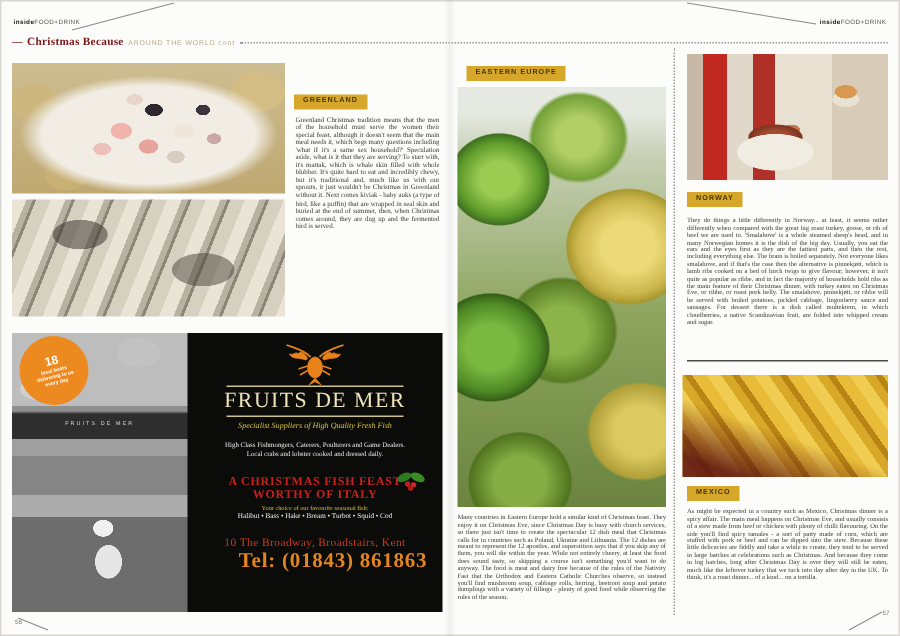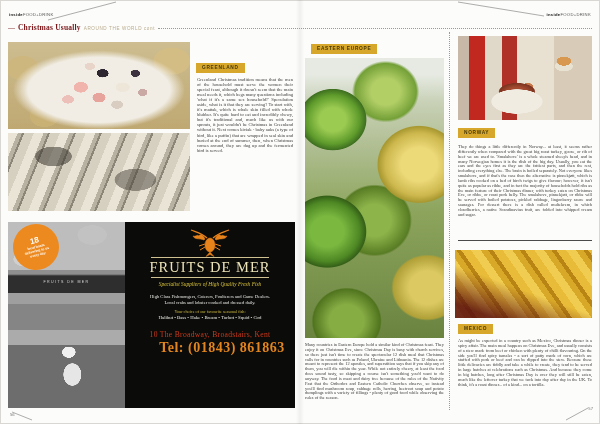--- a/index.html
+++ b/index.html
@@ -132,21 +132,21 @@
     </svg>
   <div class="folio folio-right"><b>inside</b><span>FOOD+DRINK</span></div>
   <svg class="diag" style="right:54px; top:0;" width="90" height="18">
       <line x1="2" y1="2" x2="88" y2="16"></line>
     </svg>
 
   <div class="gutter"></div>
 
   <div class="header">
     <span class="dash">—</span>
-    <span class="title">Christmas Usually</span>
+    <span class="title">Christmas Because</span>
     <span class="subtitle">AROUND THE WORLD cont</span>
     <span class="dotline"></span>
   </div>
 
   <div class="photo photo-mattak"></div>
   <div class="photo photo-blubber"></div>
 
   <div class="tag" style="left:196px; top:63px;">GREENLAND</div>
   <div class="copy" style="left:197px; top:77px; width:96px; height:104px;">Greenland Christmas tradition means that the men of the household must serve the women their special feast, although it doesn't seem that the main meal needs it, which begs many questions including 'what if it's a same sex household?' Speculation aside, what is it that they are serving? To start with, it's mattak, which is whale skin filled with whole blubber. It's quite hard to eat and incredibly chewy, but it's traditional and, much like us with our sprouts, it just wouldn't be Christmas in Greenland without it. Next comes kiviak - baby auks (a type of bird, like a puffin) that are wrapped in seal skin and buried at the end of summer, then, when Christmas comes around, they are dug up and the fermented bird is served.</div>
 
@@ -173,20 +173,31 @@
         </g>
       </svg>
       <div class="ad-rule"></div>
       <div class="ad-brand">FRUITS DE MER</div>
       <div class="ad-rule"></div>
       <div class="ad-tagline">Specialist Suppliers of High Quality Fresh Fish</div>
       <div class="ad-lines">
         <div class="ad-line">High Class Fishmongers, Caterers, Poulterers and Game Dealers.</div>
         <div class="ad-line">Local crabs and lobster cooked and dressed daily.</div>
       </div>
+      <div class="promo">
+        <div class="p1">A CHRISTMAS FISH FEAST</div>
+        <div class="p2">WORTHY OF ITALY</div>
+        <svg width="20" height="16" viewBox="0 0 36 28">
+          <ellipse cx="10" cy="9" rx="9" ry="5" fill="#2e7a1e" transform="rotate(-25 10 9)"></ellipse>
+          <ellipse cx="26" cy="9" rx="9" ry="5" fill="#3a8a26" transform="rotate(25 26 9)"></ellipse>
+          <circle cx="14" cy="17" r="3.2" fill="#c41e1e"></circle>
+          <circle cx="21" cy="18" r="3.2" fill="#d42424"></circle>
+          <circle cx="17.5" cy="22" r="3.2" fill="#b01818"></circle>
+        </svg>
+      </div>
       <div class="fish-intro">Your choice of our favourite seasonal fish:</div>
       <div class="fish-list">Halibut • Bass • Hake • Bream • Turbot • Squid • Cod</div>
       <div class="ad-address">10 The Broadway, Broadstairs, Kent</div>
       <div class="ad-phone">Tel: (01843) 861863</div>
     </div>
   </div>
 
   <div class="pageno pn-left">56</div>
   <svg class="diag" style="left:10px; bottom:2px; top:auto;" width="24" height="12">
       <line x1="2" y1="2" x2="22" y2="10"></line>

